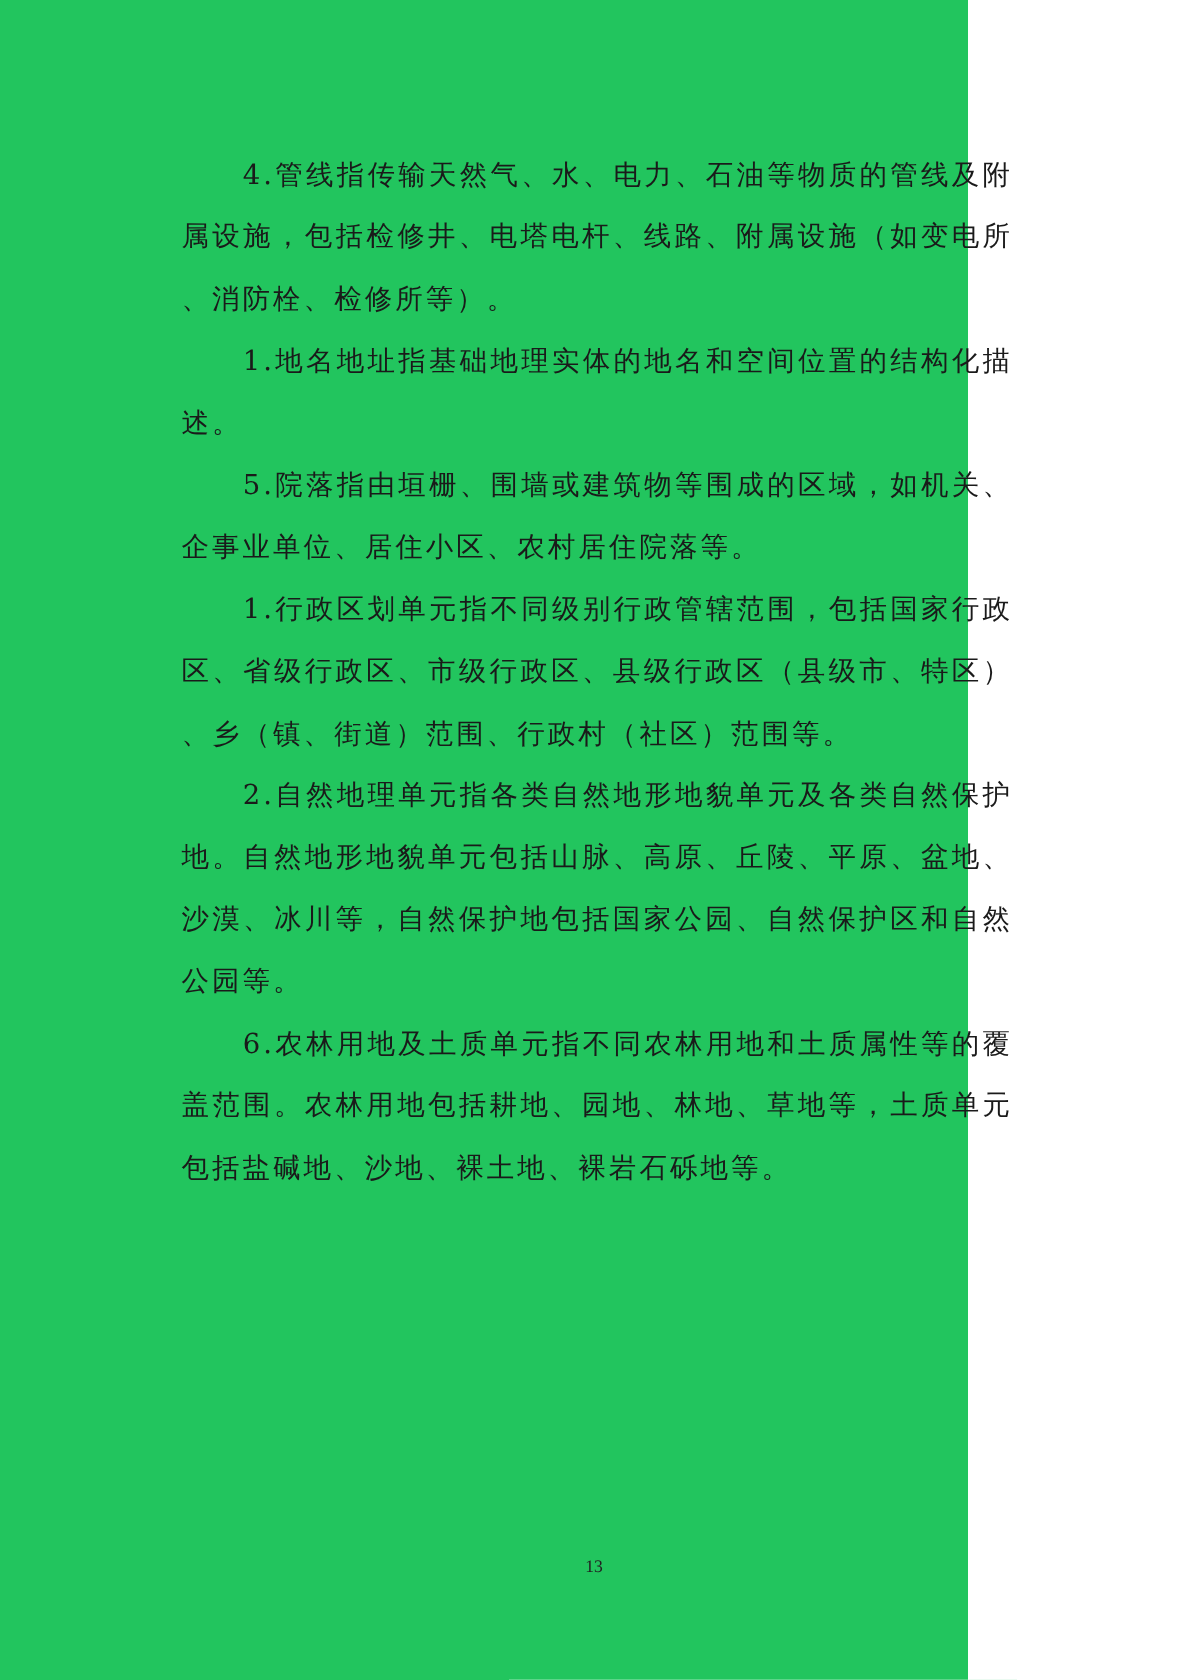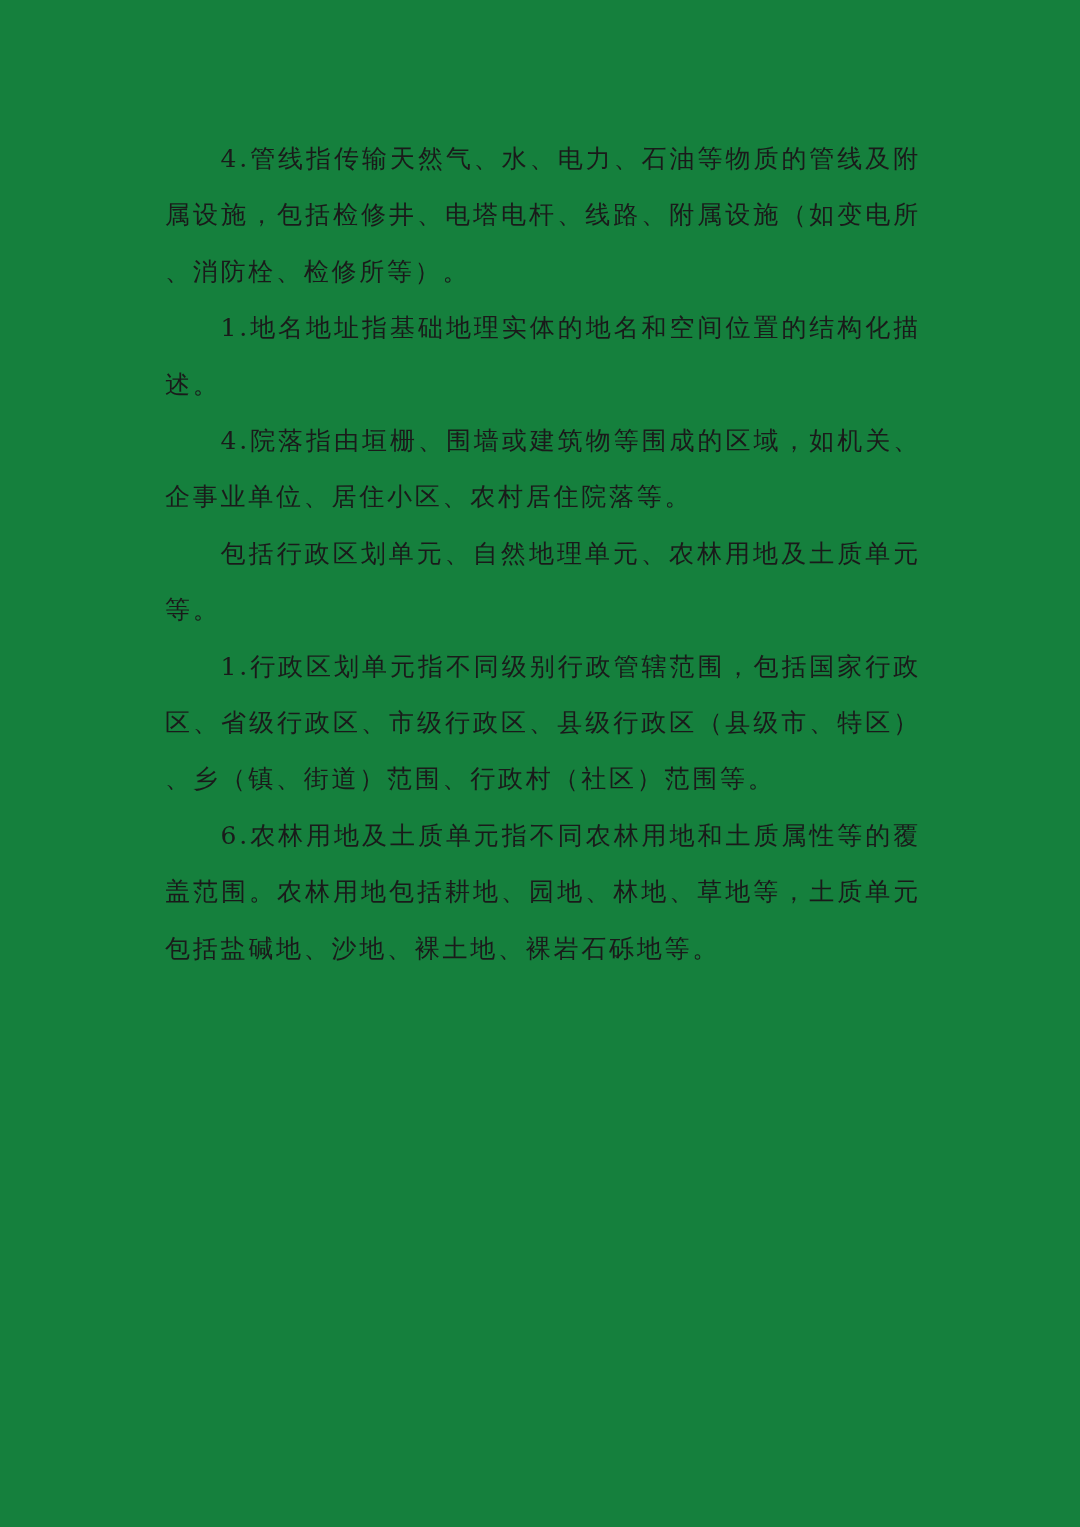--- a/index.html
+++ b/index.html
@@ -11,23 +11,23 @@
       width: 1080px;
       height: 1527px;
       position: relative;
       overflow: hidden;
       font-family: "DejaVu Serif", "Liberation Serif", serif;
       color: #1a1a1a;
     }
     .page {
       position: absolute;
       left: 0; top: 0;
-      width: 1080px;
+      width: 880px;
       height: 1527px;
-      background: #15803d;
+      background: #22c55e;
     }
     .content {
       position: absolute;
       left: 165px;
       top: 131px;
       width: 756px;
     }
     .para {
       margin: 0;
       font-size: 25px;
@@ -59,18 +59,19 @@
       color: #222;
     }
   </style>
 </head>
 <body>
 
 <div class="page">
   <div class="content">
     <p class="para">4.管线指传输天然气、水、电力、石油等物质的管线及附属设施，包括检修井、电塔电杆、线路、附属设施（如变电所、消防栓、检修所等）。</p>
     <p class="para">1.地名地址指基础地理实体的地名和空间位置的结构化描述。</p>
-    <p class="para">4.院落指由垣栅、围墙或建筑物等围成的区域，如机关、企事业单位、居住小区、农村居住院落等。</p>
-    <p class="para">包括行政区划单元、自然地理单元、农林用地及土质单元等。</p>
+    <p class="para">5.院落指由垣栅、围墙或建筑物等围成的区域，如机关、企事业单位、居住小区、农村居住院落等。</p>
     <p class="para">1.行政区划单元指不同级别行政管辖范围，包括国家行政区、省级行政区、市级行政区、县级行政区（县级市、特区）、乡（镇、街道）范围、行政村（社区）范围等。</p>
+    <p class="para">2.自然地理单元指各类自然地形地貌单元及各类自然保护地。自然地形地貌单元包括山脉、高原、丘陵、平原、盆地、沙漠、冰川等，自然保护地包括国家公园、自然保护区和自然公园等。</p>
     <p class="para">6.农林用地及土质单元指不同农林用地和土质属性等的覆盖范围。农林用地包括耕地、园地、林地、草地等，土质单元包括盐碱地、沙地、裸土地、裸岩石砾地等。</p>
   </div>
+  <div class="page-number">13</div>
 </div>
 
 </body></html>

